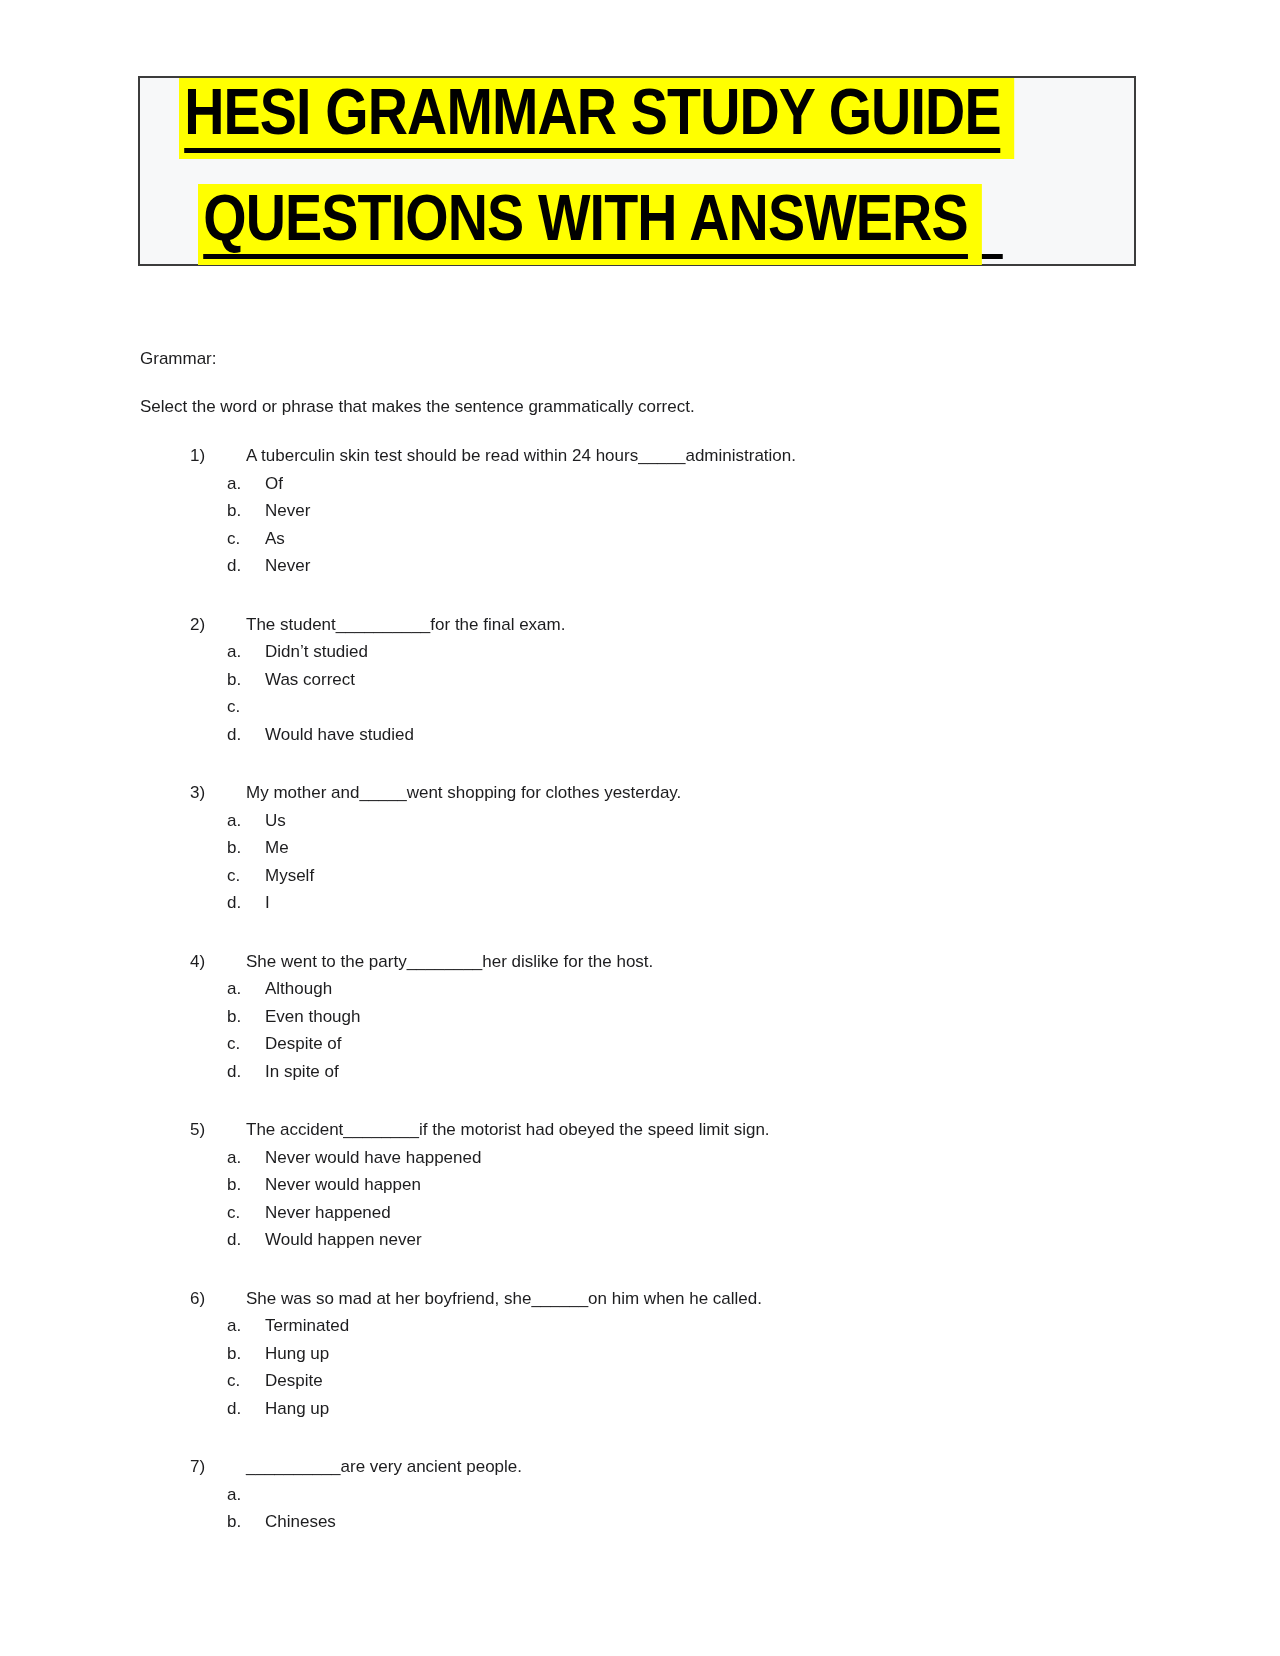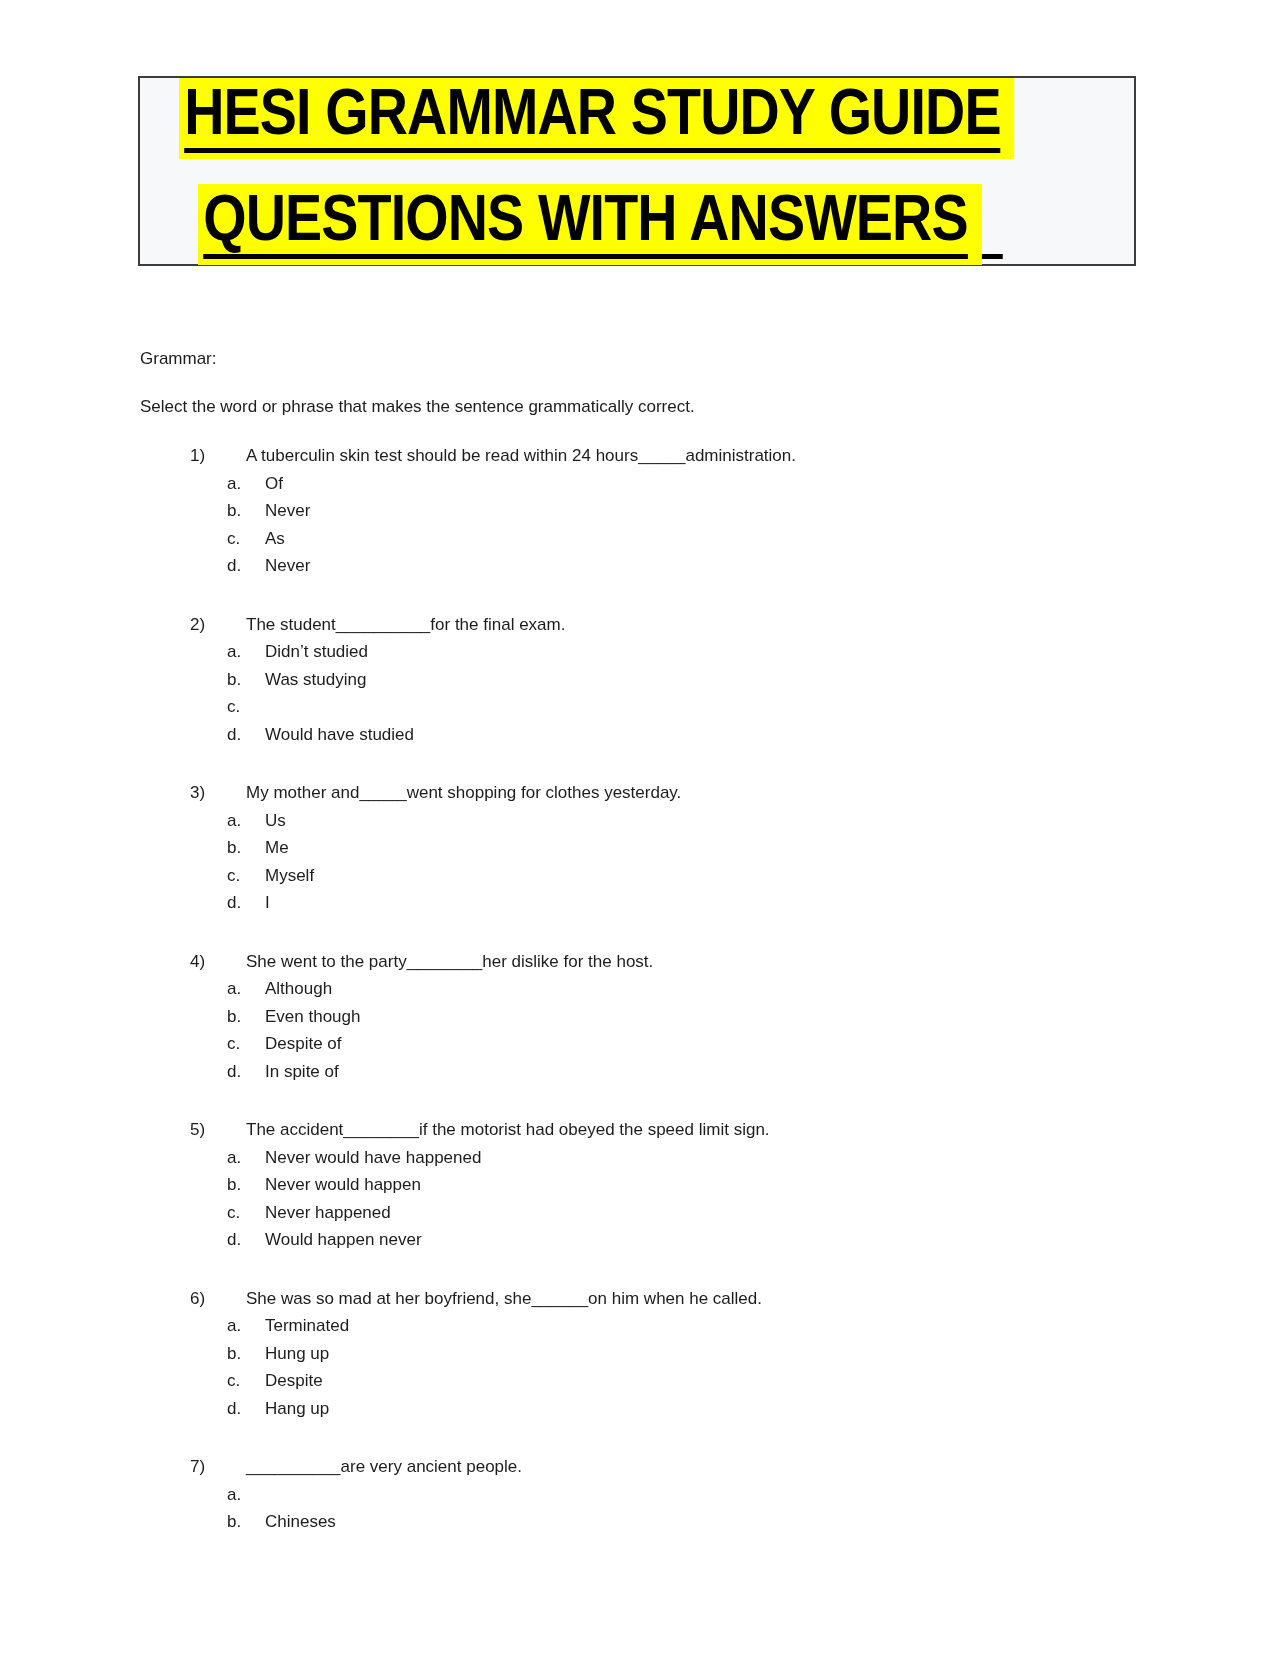--- a/index.html
+++ b/index.html
@@ -136,21 +136,21 @@
       <div class="q-row">
         <span class="q-num">2)</span>
         <span class="q-text">The student__________for the final exam.</span>
       </div>
       <div class="opt-row">
         <span class="opt-letter">a.</span>
         <span class="opt-text">Didn’t studied</span>
       </div>
       <div class="opt-row">
         <span class="opt-letter">b.</span>
-        <span class="opt-text">Was studying</span>
+        <span class="opt-text">Was correct</span>
       </div>
       <div class="opt-row">
         <span class="opt-letter">c.</span>
       </div>
       <div class="opt-row">
         <span class="opt-letter">d.</span>
         <span class="opt-text">Would have studied</span>
       </div>
     </div>
 

